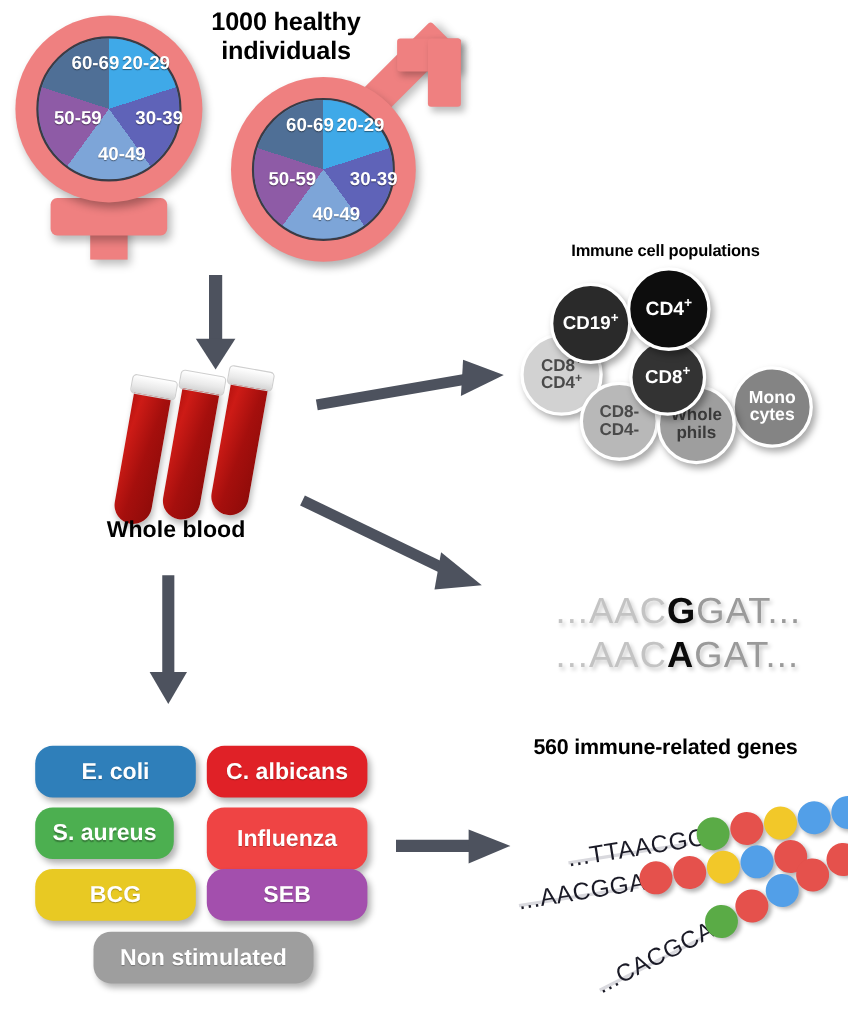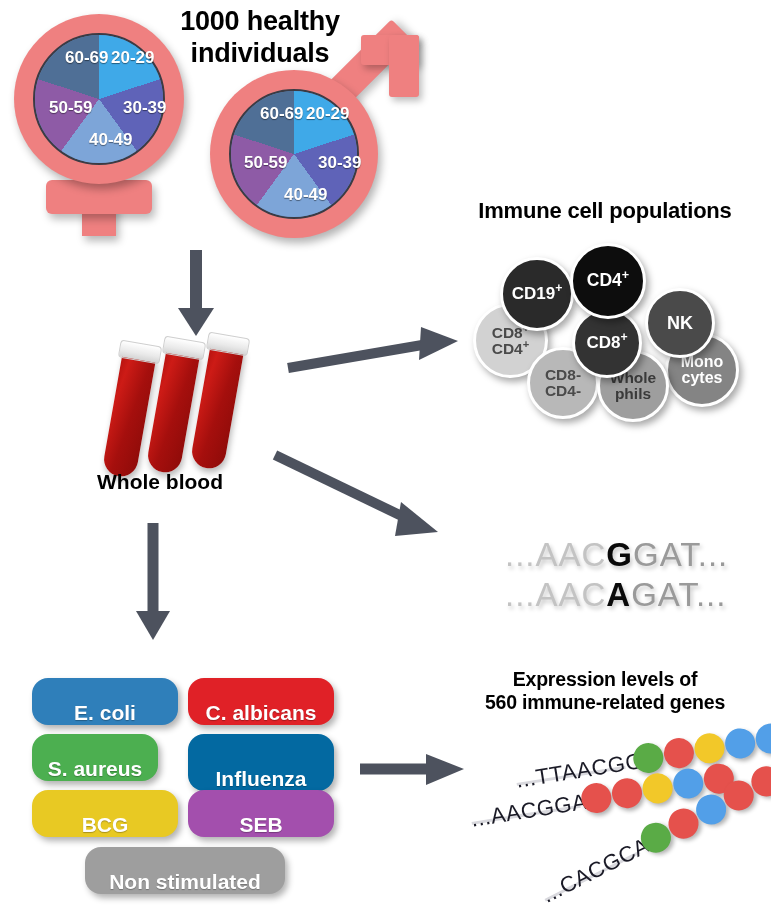--- a/index.html
+++ b/index.html
@@ -20,22 +20,22 @@
   .abs { position: absolute; }
 
   
   .heading {
     font-weight: bold;
     color: #000000;
     text-align: center;
     line-height: 1.18;
     letter-spacing: -0.2px;
   }
-  #title-cohort { left: 160px; top: 6px; width: 200px; font-size: 27px; }
-  #title-immune { left: 440px; top: 198px; width: 330px; font-size: 22px; }
+  #title-cohort { left: 160px; top: 6px; width: 200px; font-size: 23px; }
+  #title-immune { left: 440px; top: 220px; width: 330px; font-size: 15px; }
   #title-snps   { left: 460px; top: 487px; width: 300px; font-size: 19.5px; }
   #title-genes  { left: 440px; top: 668px; width: 330px; font-size: 19.5px; }
   #label-wholeblood {
     left: 60px; top: 470px; width: 200px;
     font-size: 21px; font-weight: bold; color:#000; text-align:center;
   }
 
   
   .sym-wrap { position: absolute; }
   .sym-ring {
@@ -123,21 +123,21 @@
   }
   .snp-row .dim { color: #c3c3c3; }
   .snp-row .mid { color: #9a9a9a; }
   .snp-row .hot { color: #0a0a0a; font-weight: bold; }
 
   
   .stim {
     position: absolute;
     border-radius: 16px;
     display: flex;
-    align-items: flex-end;
+    align-items: center;
     justify-content: center;
     color: #ffffff;
     font-weight: bold;
     font-size: 21px;
     box-shadow: 3px 4px 6px rgba(0,0,0,0.30);
     text-shadow: 0 1px 1px rgba(0,0,0,0.28);
   }
 
   
   .strand { position: absolute; transform-origin: left center; }
@@ -262,23 +262,20 @@
     <div class="cell" style="left:665px; top:333px; width:74px; height:74px; background:#848484; color:#ffffff; font-size:16px; flex-direction:column;">
       <span>Mono</span>
       <span>cytes</span>
     </div>
 
     <div class="cell" style="left:597px; top:350px; width:72px; height:72px; background:#9e9e9e; color:#3a3a3a; font-size:15.5px; flex-direction:column;">
       <span>Whole</span>
       <span>phils</span>
     </div>
 
-    <div class="cell" style="left:645px; top:288px; width:70px; height:70px; background:#4a4a4a; color:#ffffff; font-size:18px;">
-      <span>NK</span>
-    </div>
 
     <div class="cell" style="left:572px; top:308px; width:70px; height:70px; background:#333333; color:#ffffff; font-size:17px;">
       <span><span>CD8</span><sup>+</sup></span>
     </div>
 
     <div class="cell" style="left:500px; top:257px; width:74px; height:74px; background:#2a2a2a; color:#ffffff; font-size:17px;text-align:center;">
       <span><span>CD19</span><sup>+</sup></span>
     </div>
 
     <div class="cell" style="left:570px; top:243px; width:76px; height:76px; background:#0d0d0d; color:#ffffff; font-size:17.5px;">
@@ -297,40 +294,39 @@
 
   <div class="stim" style="left:32px; top:678px; width:146px; height:47px; background:#2f7fba;">
     <span>E. coli</span>
   </div>
   <div class="stim" style="left:188px; top:678px; width:146px; height:47px; background:#e02127;">
     <span>C. albicans</span>
   </div>
   <div class="stim" style="left:32px; top:734px; width:126px; height:47px; background:#4caf50;">
     <span>S. aureus</span>
   </div>
-  <div class="stim" style="left:188px; top:734px; width:146px; height:57px; background:#0369a1;">
+  <div class="stim" style="left:188px; top:734px; width:146px; height:57px; background:#ef4444;">
     <span>Influenza</span>
   </div>
   <div class="stim" style="left:32px; top:790px; width:146px; height:47px; background:#e8c923;">
     <span>BCG</span>
   </div>
   <div class="stim" style="left:188px; top:790px; width:146px; height:47px; background:#a34fad;">
     <span>SEB</span>
   </div>
   <div class="stim" style="left:85px; top:847px; width:200px; height:47px; background:#9e9e9e;">
     <span>Non stimulated</span>
   </div>
 
   <svg class="arrow-svg" style="left:360px; top:750px;" width="110" height="40">
     <line x1="0" y1="19" x2="72" y2="19" stroke="#4d525e" stroke-width="11"></line>
     <polygon points="66,4 104,19 66,35" fill="#4d525e"></polygon>
   </svg>
 
   <div class="abs heading" id="title-genes">
-    <div>Expression levels of</div>
     <div>560 immune-related genes</div>
   </div>
 
   <div class="strand" style="left:515px; top:773px; transform:rotate(-9deg);">
     <div class="strand-line" style="top:10px; width:110px;"></div>
     <div class="strand-text" style="top:-5px;">...TTAACGG</div>
     <div class="bead" style="left:119px; top:-9px;  width:30px; height:30px; background:#5aab46;"></div>
     <div class="bead" style="left:150px; top:-9px;  width:30px; height:30px; background:#e5514c;"></div>
     <div class="bead" style="left:181px; top:-9px;  width:30px; height:30px; background:#f2c829;"></div>
     <div class="bead" style="left:212px; top:-9px;  width:30px; height:30px; background:#529fe8;"></div>

